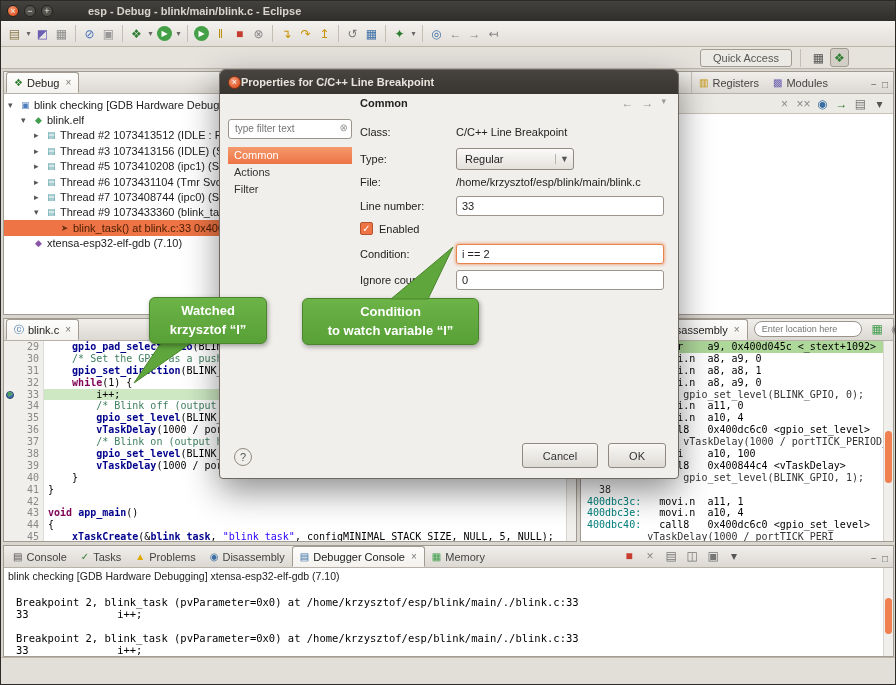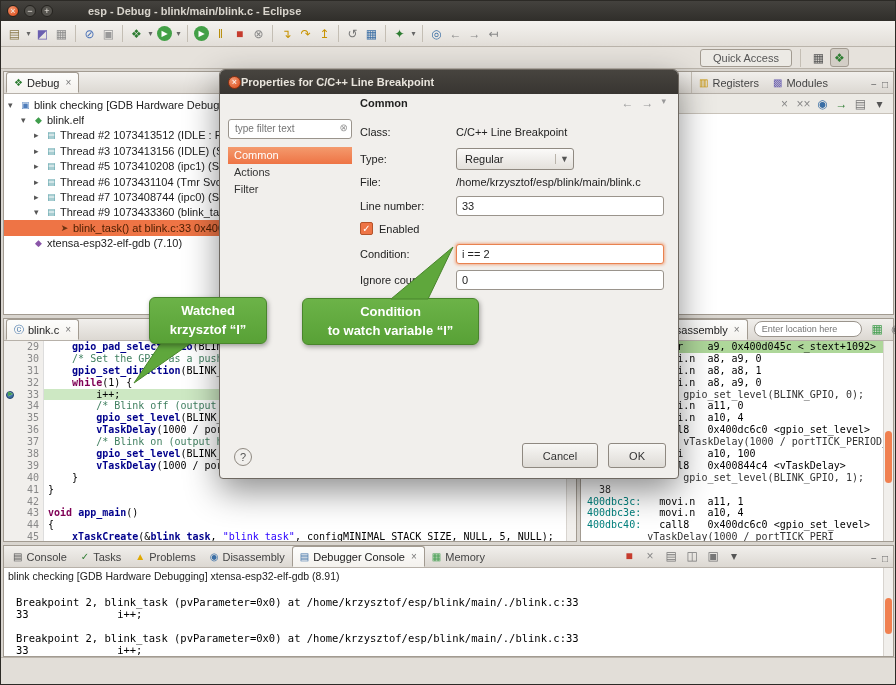--- a/index.html
+++ b/index.html
@@ -461,21 +461,21 @@
           <span class="tbicon" style="color: rgb(119, 119, 119);">◫</span>
           <span class="tbicon" style="color: rgb(119, 119, 119);">▣</span>
           <span class="tbicon" style="color: rgb(85, 85, 85);">▾</span>
         </div>
       <div class="minmax">
         <span>−</span>
         <span>□</span>
       </div>
     </div>
     <div class="cs-body">
-      <div class="cs-header">blink checking [GDB Hardware Debugging] xtensa-esp32-elf-gdb (8.91)</div>
+      <div class="cs-header">blink checking [GDB Hardware Debugging] xtensa-esp32-elf-gdb (7.10)</div>
       <div>
           <div class="cline"></div>
           <div class="cline">Breakpoint 2, blink_task (pvParameter=0x0) at /home/krzysztof/esp/blink/main/./blink.c:33</div>
           <div class="cline">33              i++;</div>
           <div class="cline"></div>
           <div class="cline">Breakpoint 2, blink_task (pvParameter=0x0) at /home/krzysztof/esp/blink/main/./blink.c:33</div>
           <div class="cline">33              i++;</div>
         </div>
     </div>
     <div class="cs-scroll">

